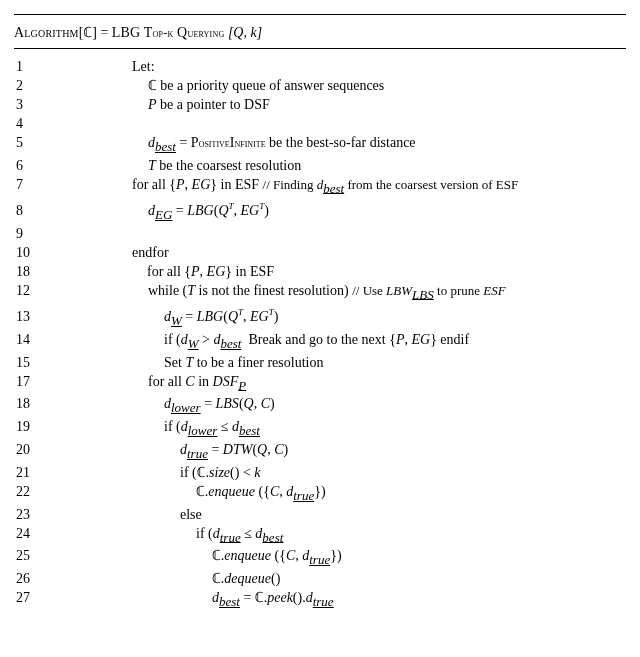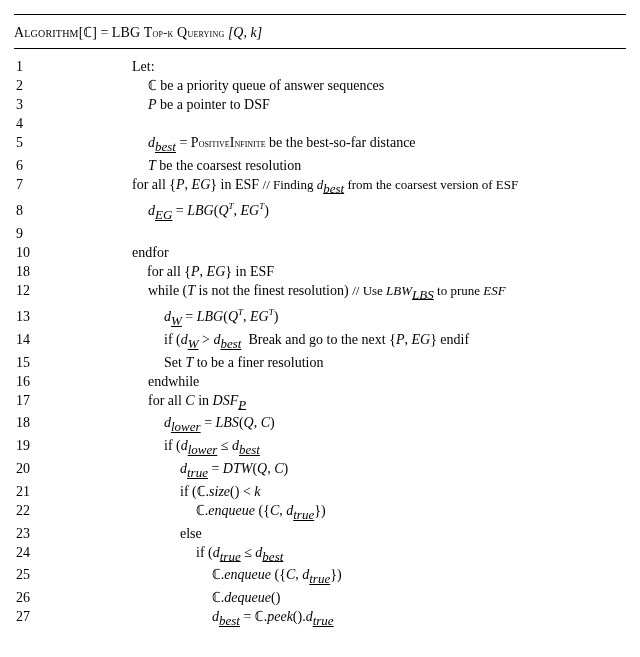--- a/index.html
+++ b/index.html
@@ -89,21 +89,20 @@
       <div class="code-line"><span class="ln">6</span><span class="indent-area"><span class="code-text" style="padding-left: 16px;"><span class="it">T</span> be the coarsest resolution</span></span></div>
       <div class="code-line"><span class="ln">7</span><span class="indent-area"><span class="code-text" style="padding-left: 0px;">for all {<span class="it">P</span>, <span class="it">EG</span>} in ESF <span class="comment">// Finding <span class="it">d<span class="sub">best</span></span> from the coarsest version of ESF</span></span></span></div>
       <div class="code-line"><span class="ln">8</span><span class="indent-area"><span class="code-text" style="padding-left: 16px;"><span class="it">d<span class="sub">EG</span></span> = <span class="it">LBG</span>(<span class="it">Q<span class="sup">T</span></span>, <span class="it">EG<span class="sup">T</span></span>)</span></span></div>
       <div class="code-line"><span class="ln">9</span></div>
       <div class="code-line"><span class="ln">10</span><span class="indent-area"><span class="code-text" style="padding-left: 0px;">endfor</span></span></div>
       <div class="code-line"><span class="ln">18</span><span class="indent-area"><span class="code-text" style="padding-left: 0px; margin-left: 15px;">for all {<span class="it">P</span>, <span class="it">EG</span>} in ESF</span></span></div>
       <div class="code-line"><span class="ln">12</span><span class="indent-area"><span class="code-text" style="padding-left: 16px;">while (<span class="it">T</span> is not the finest resolution) <span class="comment">// Use <span class="it">LBW<span class="sub">LBS</span></span> to prune <span class="it">ESF</span></span></span></span></div>
       <div class="code-line"><span class="ln">13</span><span class="indent-area"><span class="code-text" style="padding-left: 32px;"><span class="it">d<span class="sub">W</span></span> = <span class="it">LBG</span>(<span class="it">Q<span class="sup">T</span></span>, <span class="it">EG<span class="sup">T</span></span>)</span></span></div>
       <div class="code-line"><span class="ln">14</span><span class="indent-area"><span class="code-text" style="padding-left: 32px;">if (<span class="it">d<span class="sub">W</span></span> &gt; <span class="it">d<span class="sub">best</span></span>  Break and go to the next {<span class="it">P</span>, <span class="it">EG</span>} endif</span></span></div>
       <div class="code-line"><span class="ln">15</span><span class="indent-area"><span class="code-text" style="padding-left: 32px;">Set <span class="it">T</span> to be a finer resolution</span></span></div>
-      <div class="code-line"><span class="ln">16</span><span class="indent-area"><span class="code-text" style="padding-left: 16px;">endwhile</span></span></div>
       <div class="code-line"><span class="ln">17</span><span class="indent-area"><span class="code-text" style="padding-left: 16px;">for all <span class="it">C</span> in <span class="it">DSF<span class="sub">P</span></span></span></span></div>
       <div class="code-line"><span class="ln">18</span><span class="indent-area"><span class="code-text" style="padding-left: 32px;"><span class="it">d<span class="sub">lower</span></span> = <span class="it">LBS</span>(<span class="it">Q</span>, <span class="it">C</span>)</span></span></div>
       <div class="code-line"><span class="ln">19</span><span class="indent-area"><span class="code-text" style="padding-left: 32px; text-align: center;">if (<span class="it">d<span class="sub">lower</span></span> ≤ <span class="it">d<span class="sub">best</span></span></span></span></div>
       <div class="code-line"><span class="ln">20</span><span class="indent-area"><span class="code-text" style="padding-left: 48px;"><span class="it">d<span class="sub">true</span></span> = <span class="it">DTW</span>(<span class="it">Q</span>, <span class="it">C</span>)</span></span></div>
       <div class="code-line"><span class="ln">21</span><span class="indent-area"><span class="code-text" style="padding-left: 48px;">if (ℂ.<span class="it">size</span>() &lt; <span class="it">k</span></span></span></div>
       <div class="code-line"><span class="ln">22</span><span class="indent-area"><span class="code-text" style="padding-left: 64px;">ℂ.<span class="it">enqueue</span> ({<span class="it">C</span>, <span class="it">d<span class="sub">true</span></span>})</span></span></div>
       <div class="code-line"><span class="ln">23</span><span class="indent-area"><span class="code-text" style="padding-left: 48px;">else</span></span></div>
       <div class="code-line"><span class="ln">24</span><span class="indent-area"><span class="code-text" style="padding-left: 64px;">if (<span class="it">d<span class="sub">true</span></span> ≤ <span class="it">d<span class="sub">best</span></span></span></span></div>
       <div class="code-line"><span class="ln">25</span><span class="indent-area"><span class="code-text" style="padding-left: 80px;">ℂ.<span class="it">enqueue</span> ({<span class="it">C</span>, <span class="it">d<span class="sub">true</span></span>})</span></span></div>
       <div class="code-line"><span class="ln">26</span><span class="indent-area"><span class="code-text" style="padding-left: 80px;">ℂ.<span class="it">dequeue</span>()</span></span></div>

